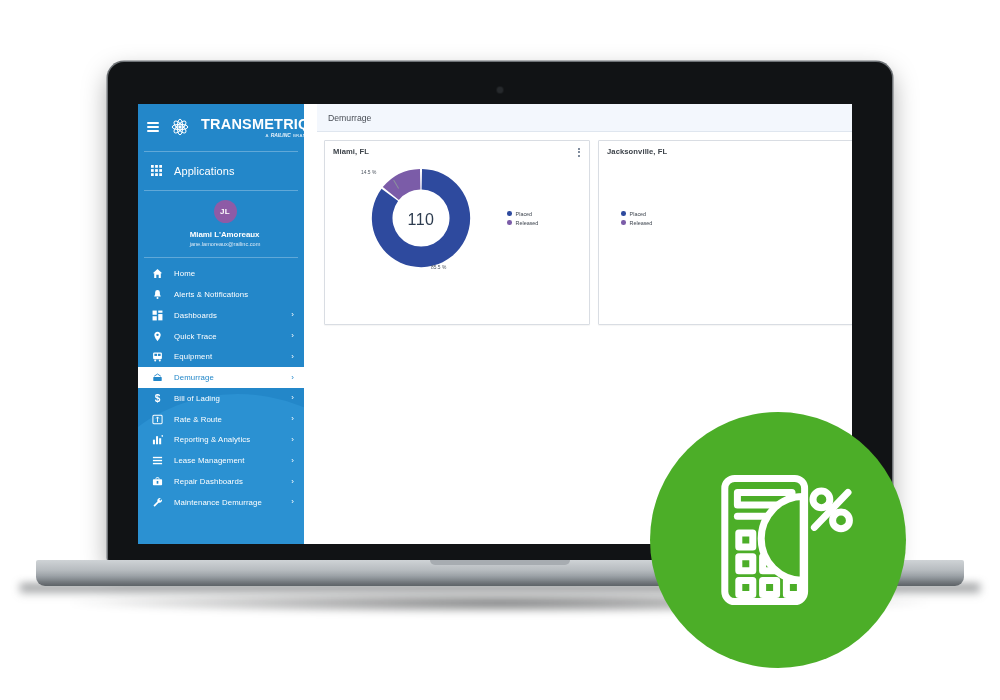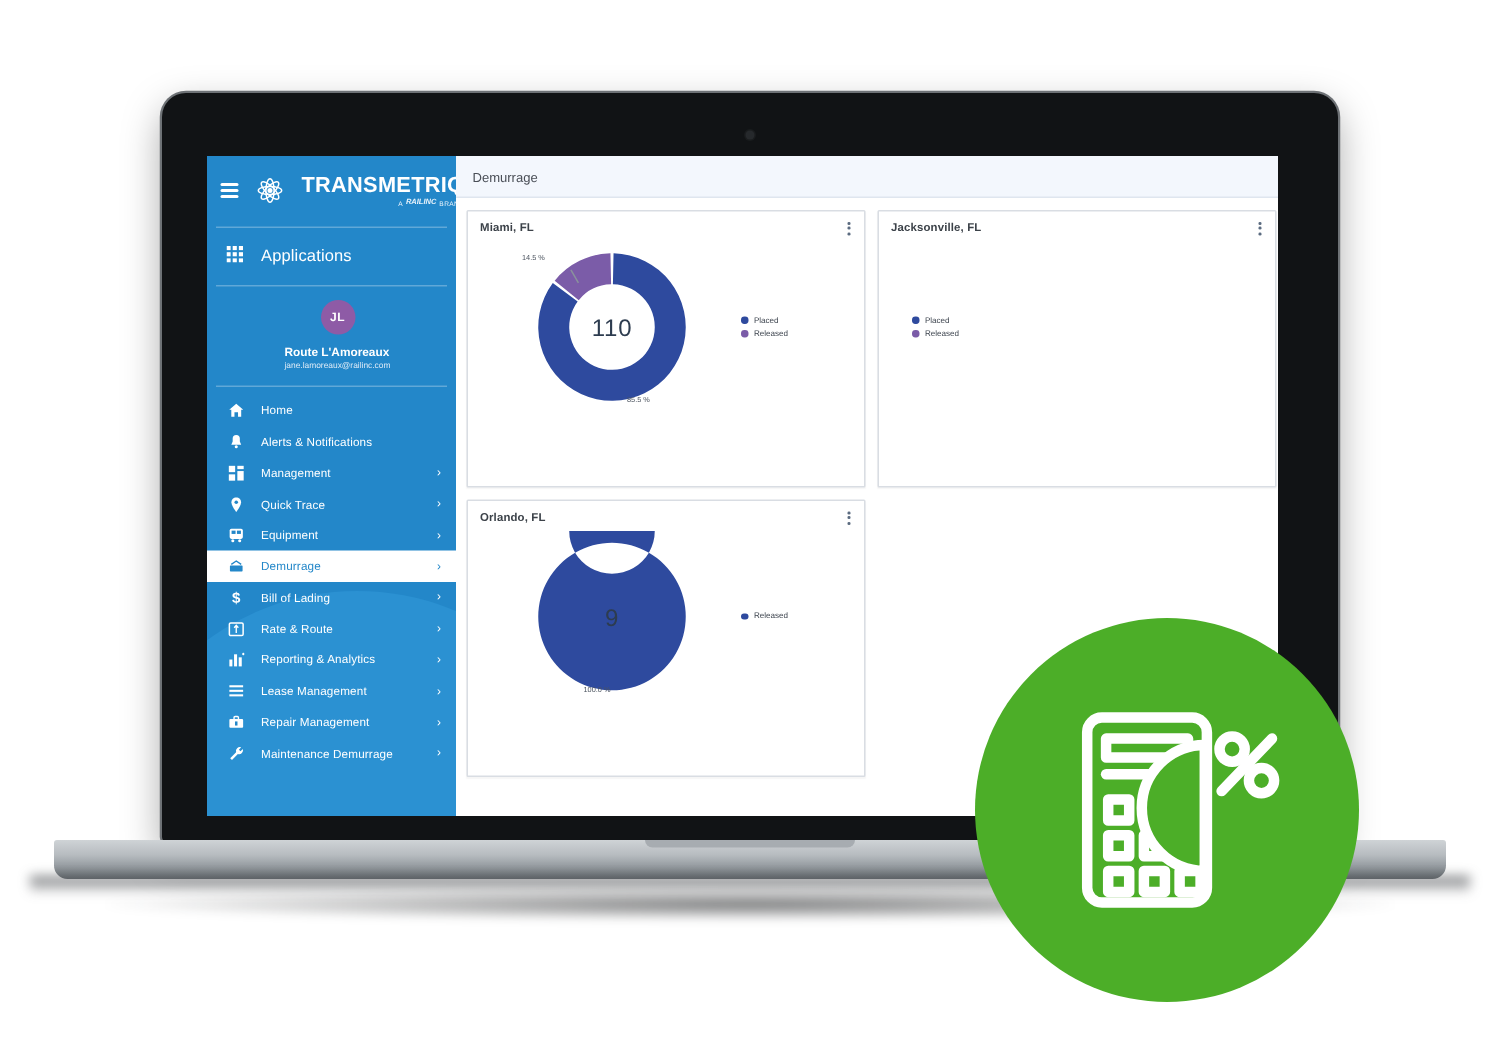--- a/index.html
+++ b/index.html
@@ -46,21 +46,21 @@
   #base-shadow {
     position:absolute; left:70px; top:592px; width:860px; height:22px;
     background: radial-gradient(ellipse at center, rgba(20,22,24,.55) 0%, rgba(20,22,24,0) 72%);
     filter: blur(3px);
   }
 
   
   #screen {
     position: absolute; left: 138px; top: 104px;
     width: 714px; height: 440px;
-    background: #ffffff; overflow: hidden; display: flex;
+    background: #ffffff; overflow: hidden; display: flex; gap: 13px;
   }
 
   
   #sidebar {
     width: 166px; height: 100%;
     background: #2387c9;
     position: relative; overflow: hidden;
     flex: 0 0 166px;
     color: #fff;
   }
@@ -231,21 +231,21 @@
             </svg>
           </span>
           <span class="lbl">Applications</span>
         </div>
 
         <div class="sb-divider"></div>
 
         <div class="profile">
           <div class="avatar">JL</div>
           <div>
-            <div class="pname">Route L'Amoreaux</div>
+            <div class="pname">Miami L'Amoreaux</div>
             <div class="pmail">jane.lamoreaux@railinc.com</div>
           </div>
         </div>
 
         <div class="sb-divider"></div>
 
         <nav class="sb-menu" id="sb-menu">
             <div class="sb-item">
               <span class="ico">
                 <svg viewBox="0 0 12 12" width="11" height="11" aria-hidden="true">
@@ -265,21 +265,21 @@
             </div>
             <div class="sb-item">
               <span class="ico">
                 <svg viewBox="0 0 12 12" width="11" height="11" aria-hidden="true">
                   <rect x="0.6" y="0.6" width="4.6" height="4.6" fill="#ffffff"></rect>
                   <rect x="6.8" y="0.6" width="4.6" height="2.4" fill="#ffffff"></rect>
                   <rect x="6.8" y="4.4" width="4.6" height="6.9" fill="#ffffff"></rect>
                   <rect x="0.6" y="6.8" width="4.6" height="4.6" fill="#ffffff"></rect>
                 </svg>
               </span>
-              <span class="lbl">Management</span>
+              <span class="lbl">Dashboards</span>
               <span class="chev">›</span>
             </div>
             <div class="sb-item">
               <span class="ico">
                 <svg viewBox="0 0 12 12" width="11" height="11" aria-hidden="true">
                   <path d="M6 .8C4 .8 2.5 2.3 2.5 4.2 2.5 6.9 6 11.3 6 11.3s3.5-4.4 3.5-7.1C9.5 2.3 8 .8 6 .8z" fill="#ffffff"></path>
                   <circle cx="6" cy="4.2" r="1.3" fill="#2387c9"></circle>
                 </svg>
               </span>
               <span class="lbl">Quick Trace</span>
@@ -351,21 +351,21 @@
               <span class="chev">›</span>
             </div>
             <div class="sb-item">
               <span class="ico">
                 <svg viewBox="0 0 12 12" width="11" height="11" aria-hidden="true">
                   <rect x="1" y="3.6" width="10" height="6.4" rx=".8" fill="#ffffff"></rect>
                   <path d="M4.4 3.6 V2.6 a.8.8 0 01.8-.8h1.6a.8.8 0 01.8.8 v1" stroke="#ffffff" stroke-width="1" fill="none"></path>
                   <rect x="5.1" y="5.4" width="1.8" height="3" fill="#2387c9"></rect>
                 </svg>
               </span>
-              <span class="lbl">Repair Management</span>
+              <span class="lbl">Repair Dashboards</span>
               <span class="chev">›</span>
             </div>
             <div class="sb-item">
               <span class="ico">
                 <svg viewBox="0 0 12 12" width="11" height="11" aria-hidden="true">
                   <path d="M9.6 1.3a2.9 2.9 0 00-3.7 3.6L1.6 9.2l1.3 1.3 4.3-4.3a2.9 2.9 0 003.6-3.7L9.1 4.2 7.9 3 9.6 1.3z" fill="#ffffff"></path>
                 </svg>
               </span>
               <span class="lbl">Maintenance Demurrage</span>
               <span class="chev">›</span>
@@ -424,45 +424,20 @@
                     <span class="legend-label">Placed</span>
                   </div>
                   <div class="legend-item">
                     <span class="legend-dot" style="background:#7b5ca8"></span>
                     <span class="legend-label">Released</span>
                   </div>
                 </div>
               </div>
             </div>
           </div>
-        <div class="card-row" id="row-2">
-            <div class="card">
-              <div class="card-head">
-                <span class="card-title">Orlando, FL</span>
-                <span class="kebab">
-                  <i></i>
-                  <i></i>
-                  <i></i>
-                </span>
-              </div>
-              <div class="card-body">
-                <div class="donut-wrap"><svg viewBox="0 0 120 120" width="132" height="118" preserveAspectRatio="xMidYMid meet">
-                    <path d="M 60 8 A 50 50 0 1 1 59.99 8 Z M 60 29 A 29 29 0 1 0 59.99 29 Z" fill-rule="evenodd" fill="#2e4a9e"></path>
-                  </svg><div class="donut-center">
-                    <span>9</span>
-                  </div><div class="pct" style="left: 47px; top: 104px;">100.0 %</div></div>
-                <div class="legend">
-                  <div class="legend-item">
-                    <span class="legend-dot" style="background:#2e4a9e"></span>
-                    <span class="legend-label">Released</span>
-                  </div>
-                </div>
-              </div>
-            </div>
-          </div>
       </div>
     </section>
   </div>
 
   <div id="laptop-base">
     <div id="base-notch"></div>
   </div>
   <div id="base-foot"></div>
   <div id="base-shadow"></div>
 

